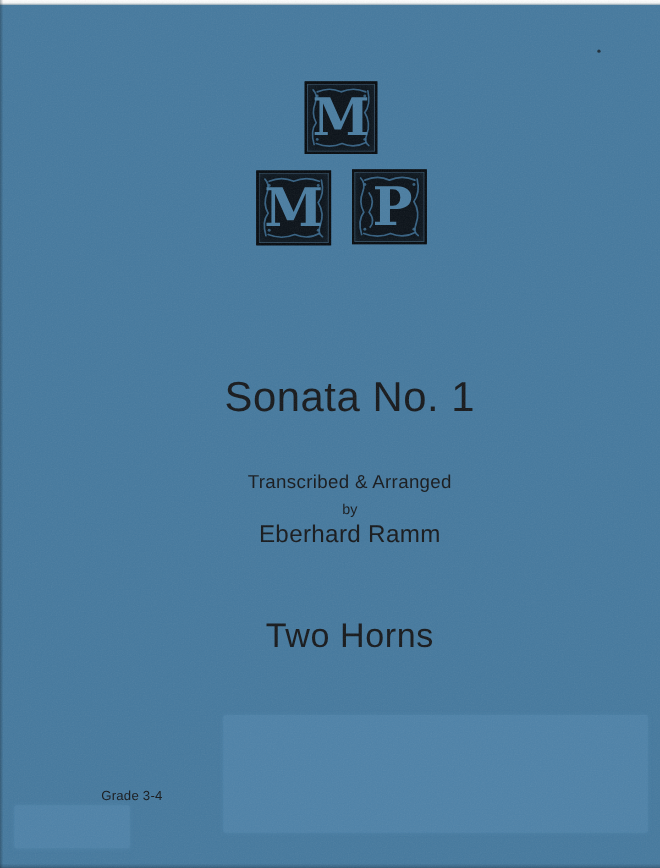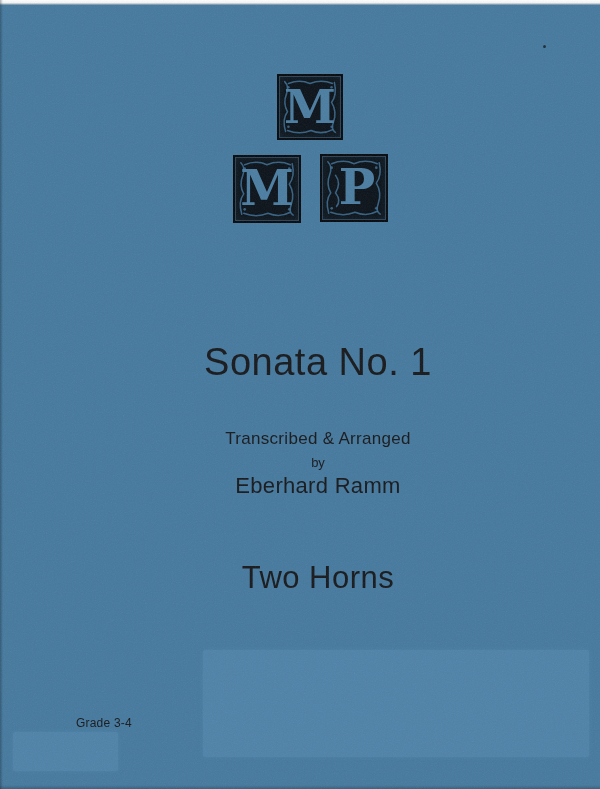--- a/index.html
+++ b/index.html
@@ -50,21 +50,21 @@
 
   
   .text-line { position:absolute; left:36px; right:0; text-align:center; line-height:1; white-space:nowrap; }
   .composer-title { top:270px; font-size:29px; letter-spacing:0.5px; }
   .work-title     { top:343px; font-size:38px; letter-spacing:0.5px; }
   .credit-1       { top:430px; font-size:17px; letter-spacing:0.3px; }
   .credit-2       { top:456px; font-size:13px; }
   .credit-3       { top:475px; font-size:22px; letter-spacing:0.3px; }
   .instrumentation{ top:562px; font-size:31px; letter-spacing:0.5px; }
 
-  .grade-label { position:absolute; left:76px; top:716px; font-size:12px; letter-spacing:0.2px; }
+  .grade-label { position:absolute; left:92px; top:716px; font-size:12px; letter-spacing:0.2px; }
 
   
   .label-box { position:absolute; background:#4e82a8; border-radius:2px; box-shadow:0 0 4px rgba(78,130,168,0.9); }
   .label-box-large { left:203px; top:650px; width:386px; height:107px; }
   .label-box-small { left:13px;  top:732px; width:105px; height:39px; }
 </style>
 </head>
 <body>
 
 <div class="page">

